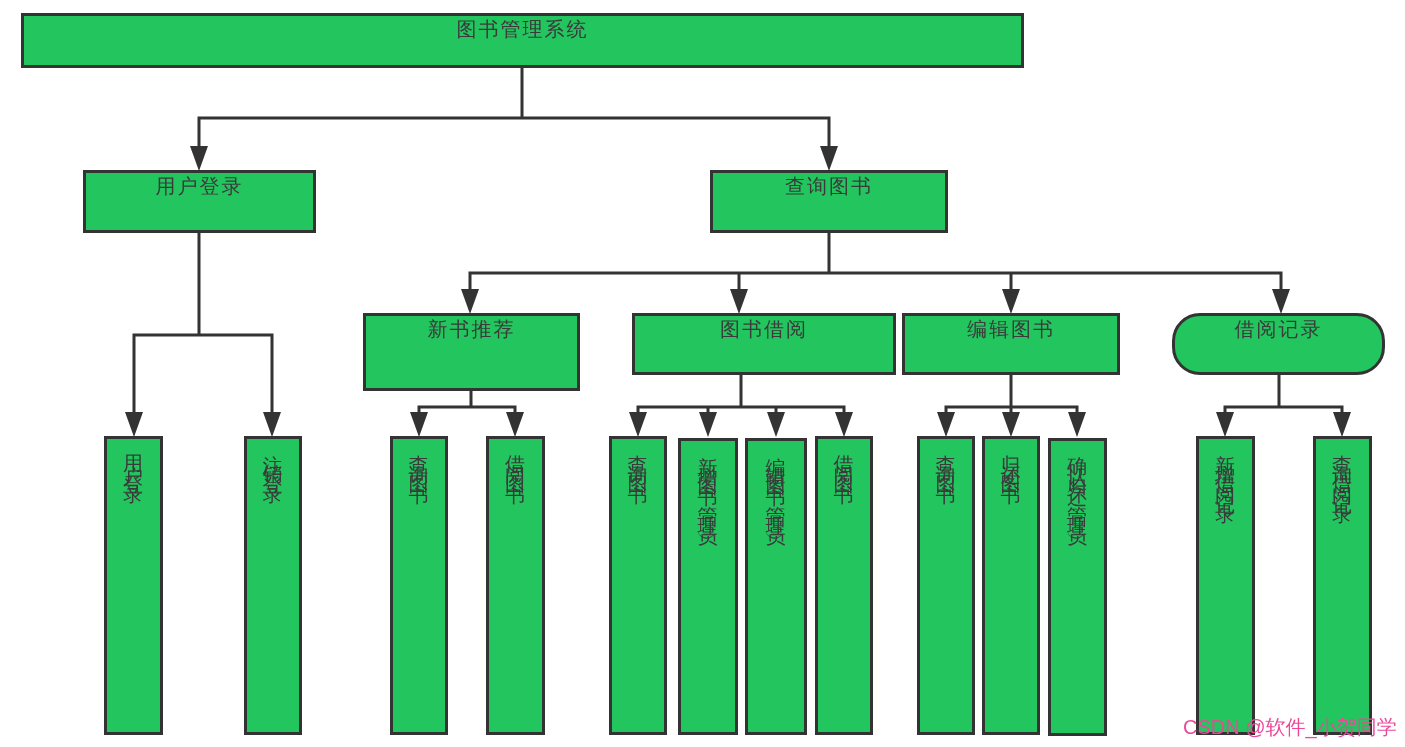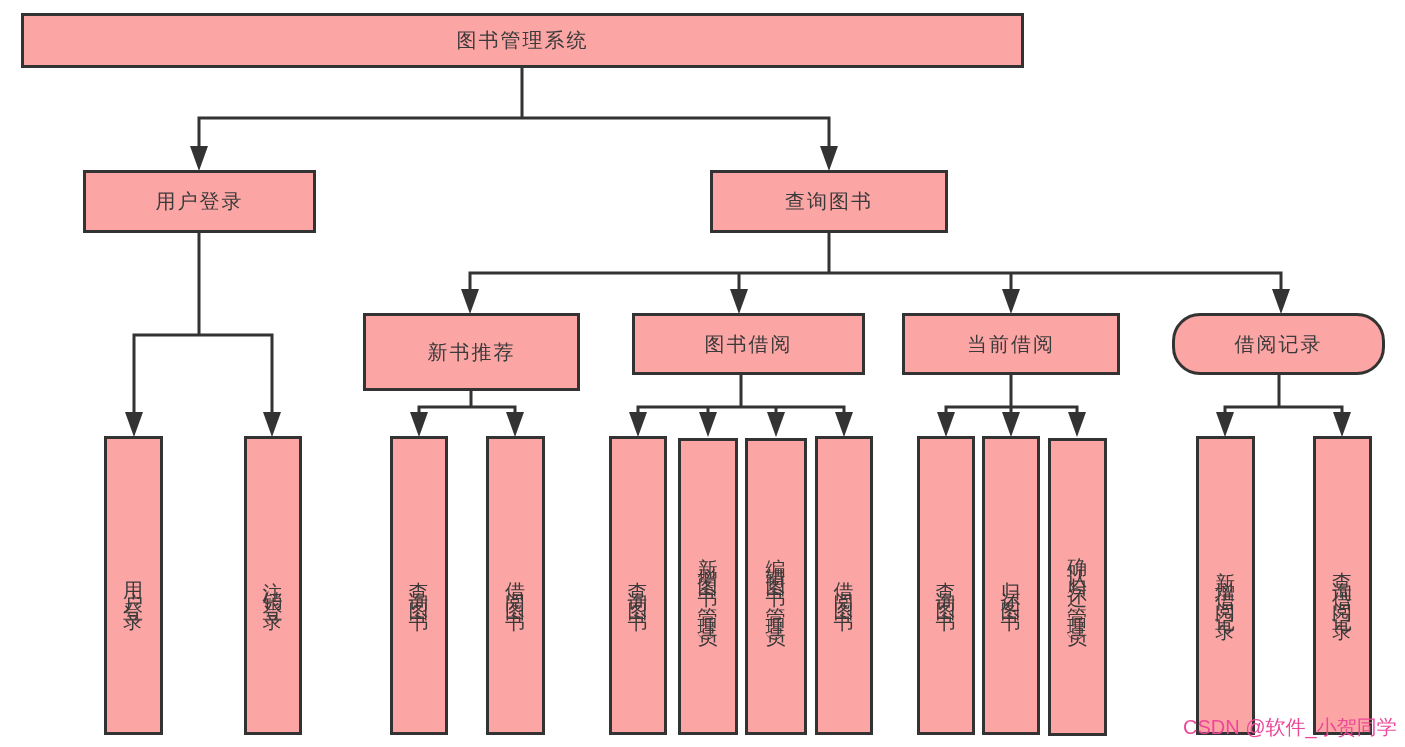--- a/index.html
+++ b/index.html
@@ -13,23 +13,23 @@
   }
   #connectors {
     position: absolute;
     left: 0; top: 0;
     width: 1405px; height: 747px;
   }
   .box {
     position: absolute;
     box-sizing: border-box;
     border: 3px solid #333333;
-    background: #fca5a5;
+    background: #22c55e;
     display: flex;
-    align-items: center;
+    align-items: flex-start;
     justify-content: center;
     color: #3a3a3a;
   }
   .box.h span {
     font-size: 20px;
     letter-spacing: 2px;
     white-space: nowrap;
   }
   .box.v span {
     writing-mode: vertical-rl;
@@ -103,25 +103,25 @@
   <div class="box h" style="left:83px; top:170px; width:233px; height:63px;">
     <span>用户登录</span>
   </div>
   <div class="box h" style="left:710px; top:170px; width:238px; height:63px;">
     <span>查询图书</span>
   </div>
 
   <div class="box h" style="left:363px; top:313px; width:217px; height:78px;">
     <span>新书推荐</span>
   </div>
-  <div class="box h" style="left:632px; top:313px; width:233px; height:62px;">
+  <div class="box h" style="left:632px; top:313px; width:264px; height:62px;">
     <span>图书借阅</span>
   </div>
   <div class="box h" style="left:902px; top:313px; width:218px; height:62px;">
-    <span>当前借阅</span>
+    <span>编辑图书</span>
   </div>
   <div class="box h" style="left:1172px; top:313px; width:213px; height:62px;border-radius:28px;">
     <span>借阅记录</span>
   </div>
 
   <div class="box v" style="left:104px; top:436px; width:59px; height:299px;">
     <span>用户登录</span>
   </div>
   <div class="box v" style="left:244px; top:436px; width:58px; height:299px;">
     <span>注销登录</span>

